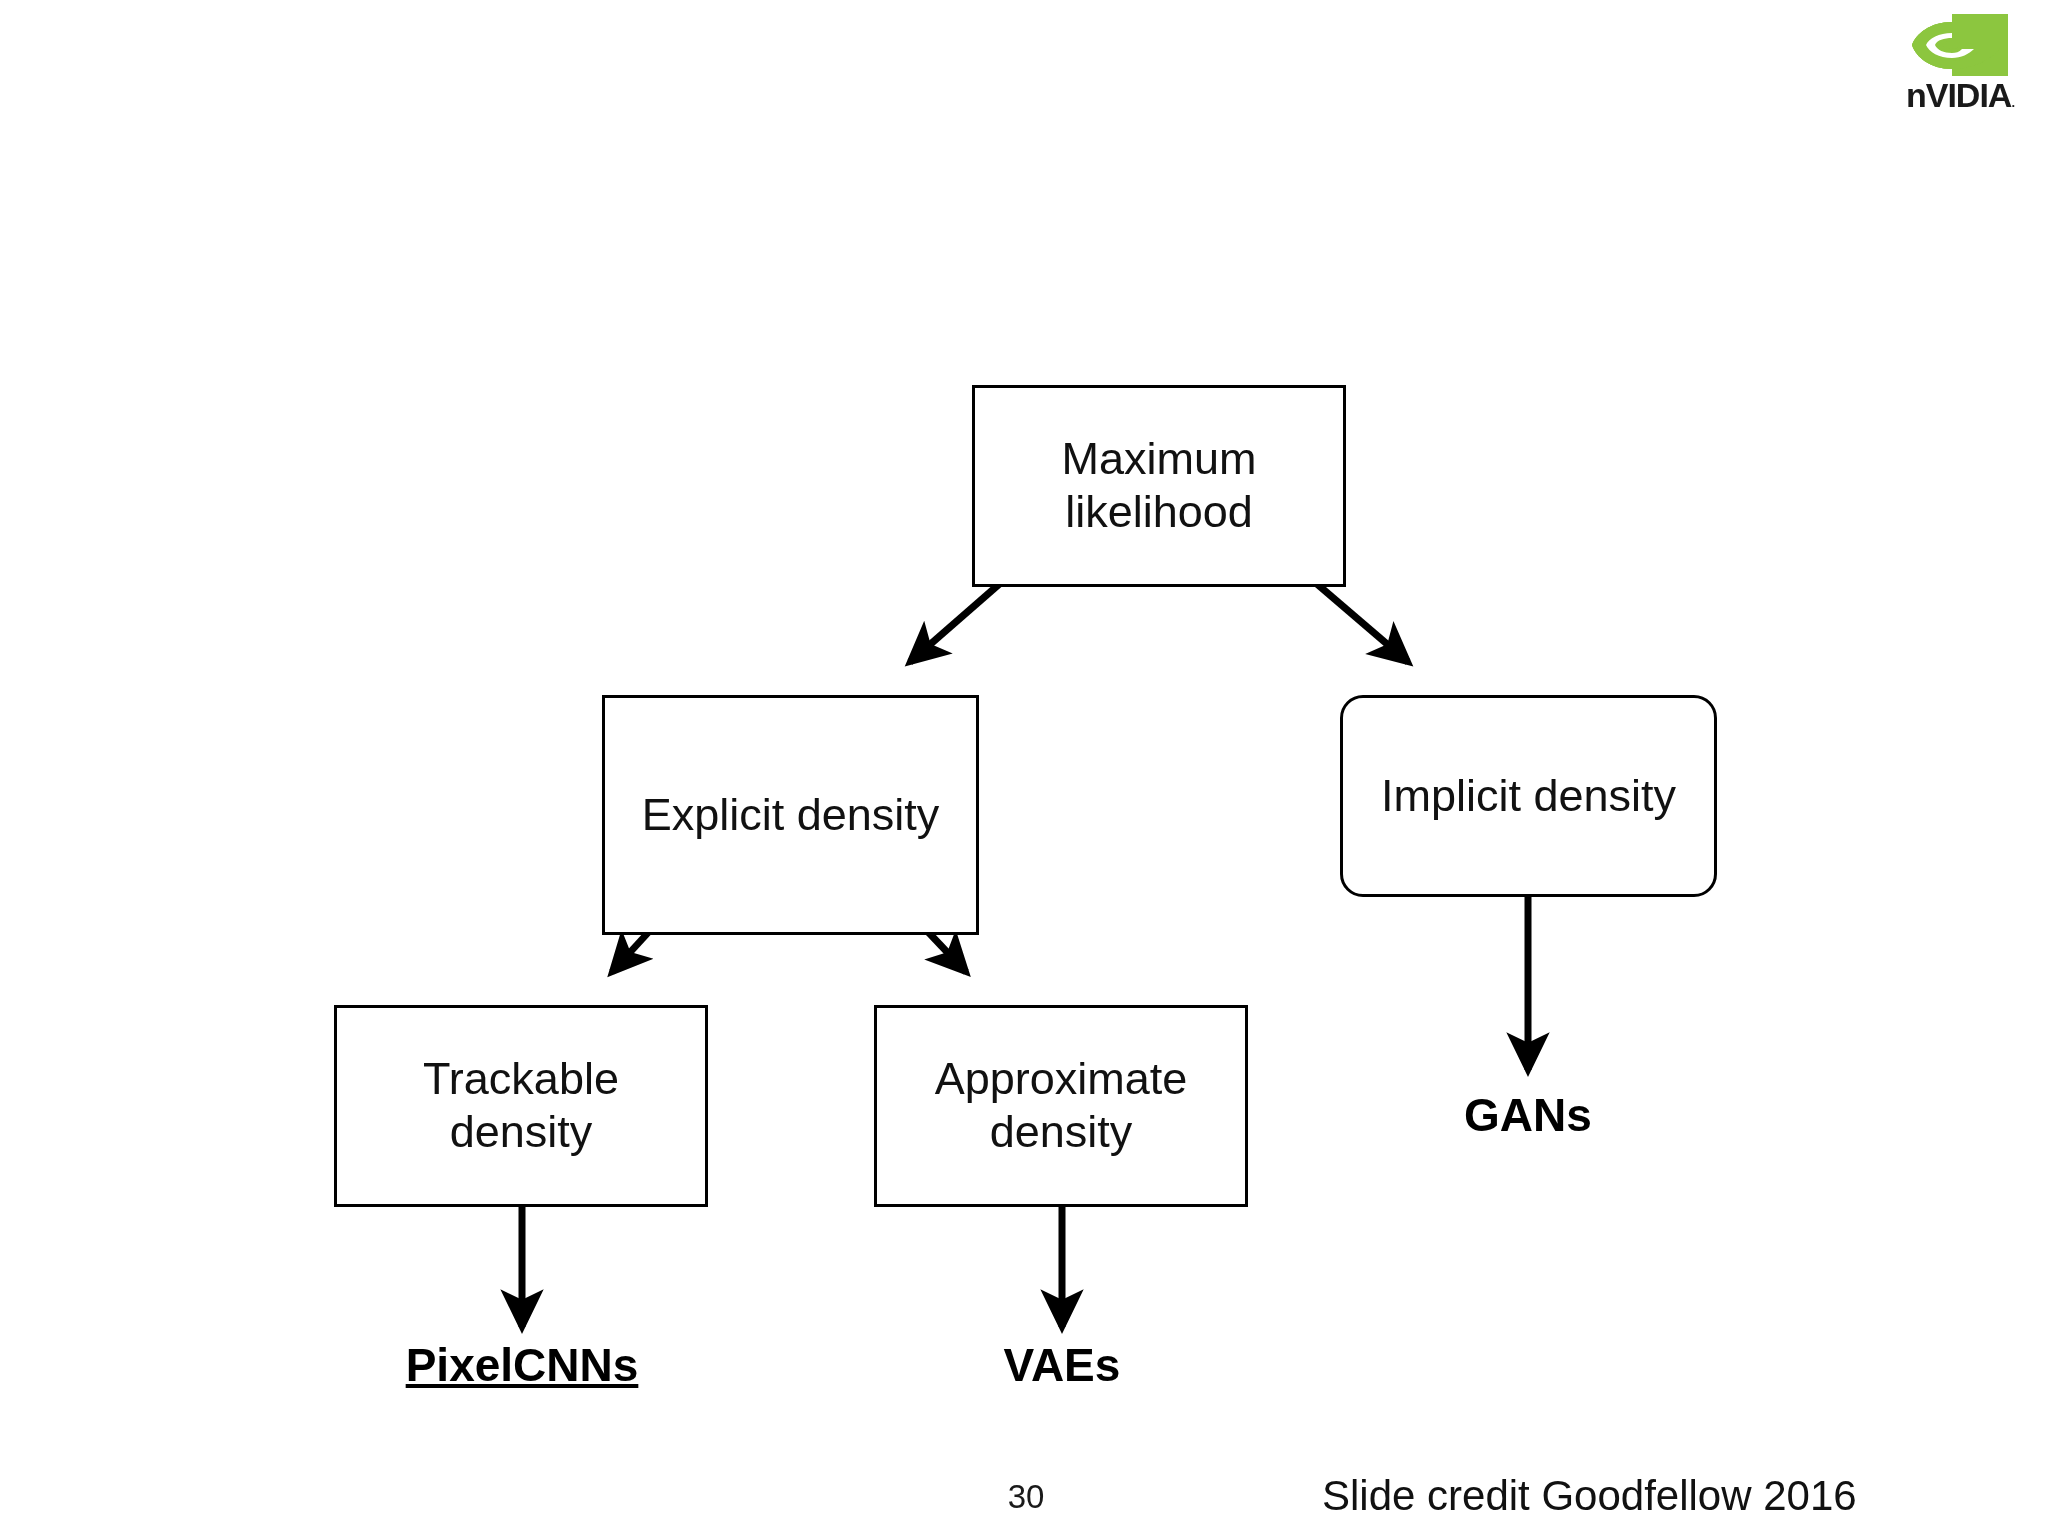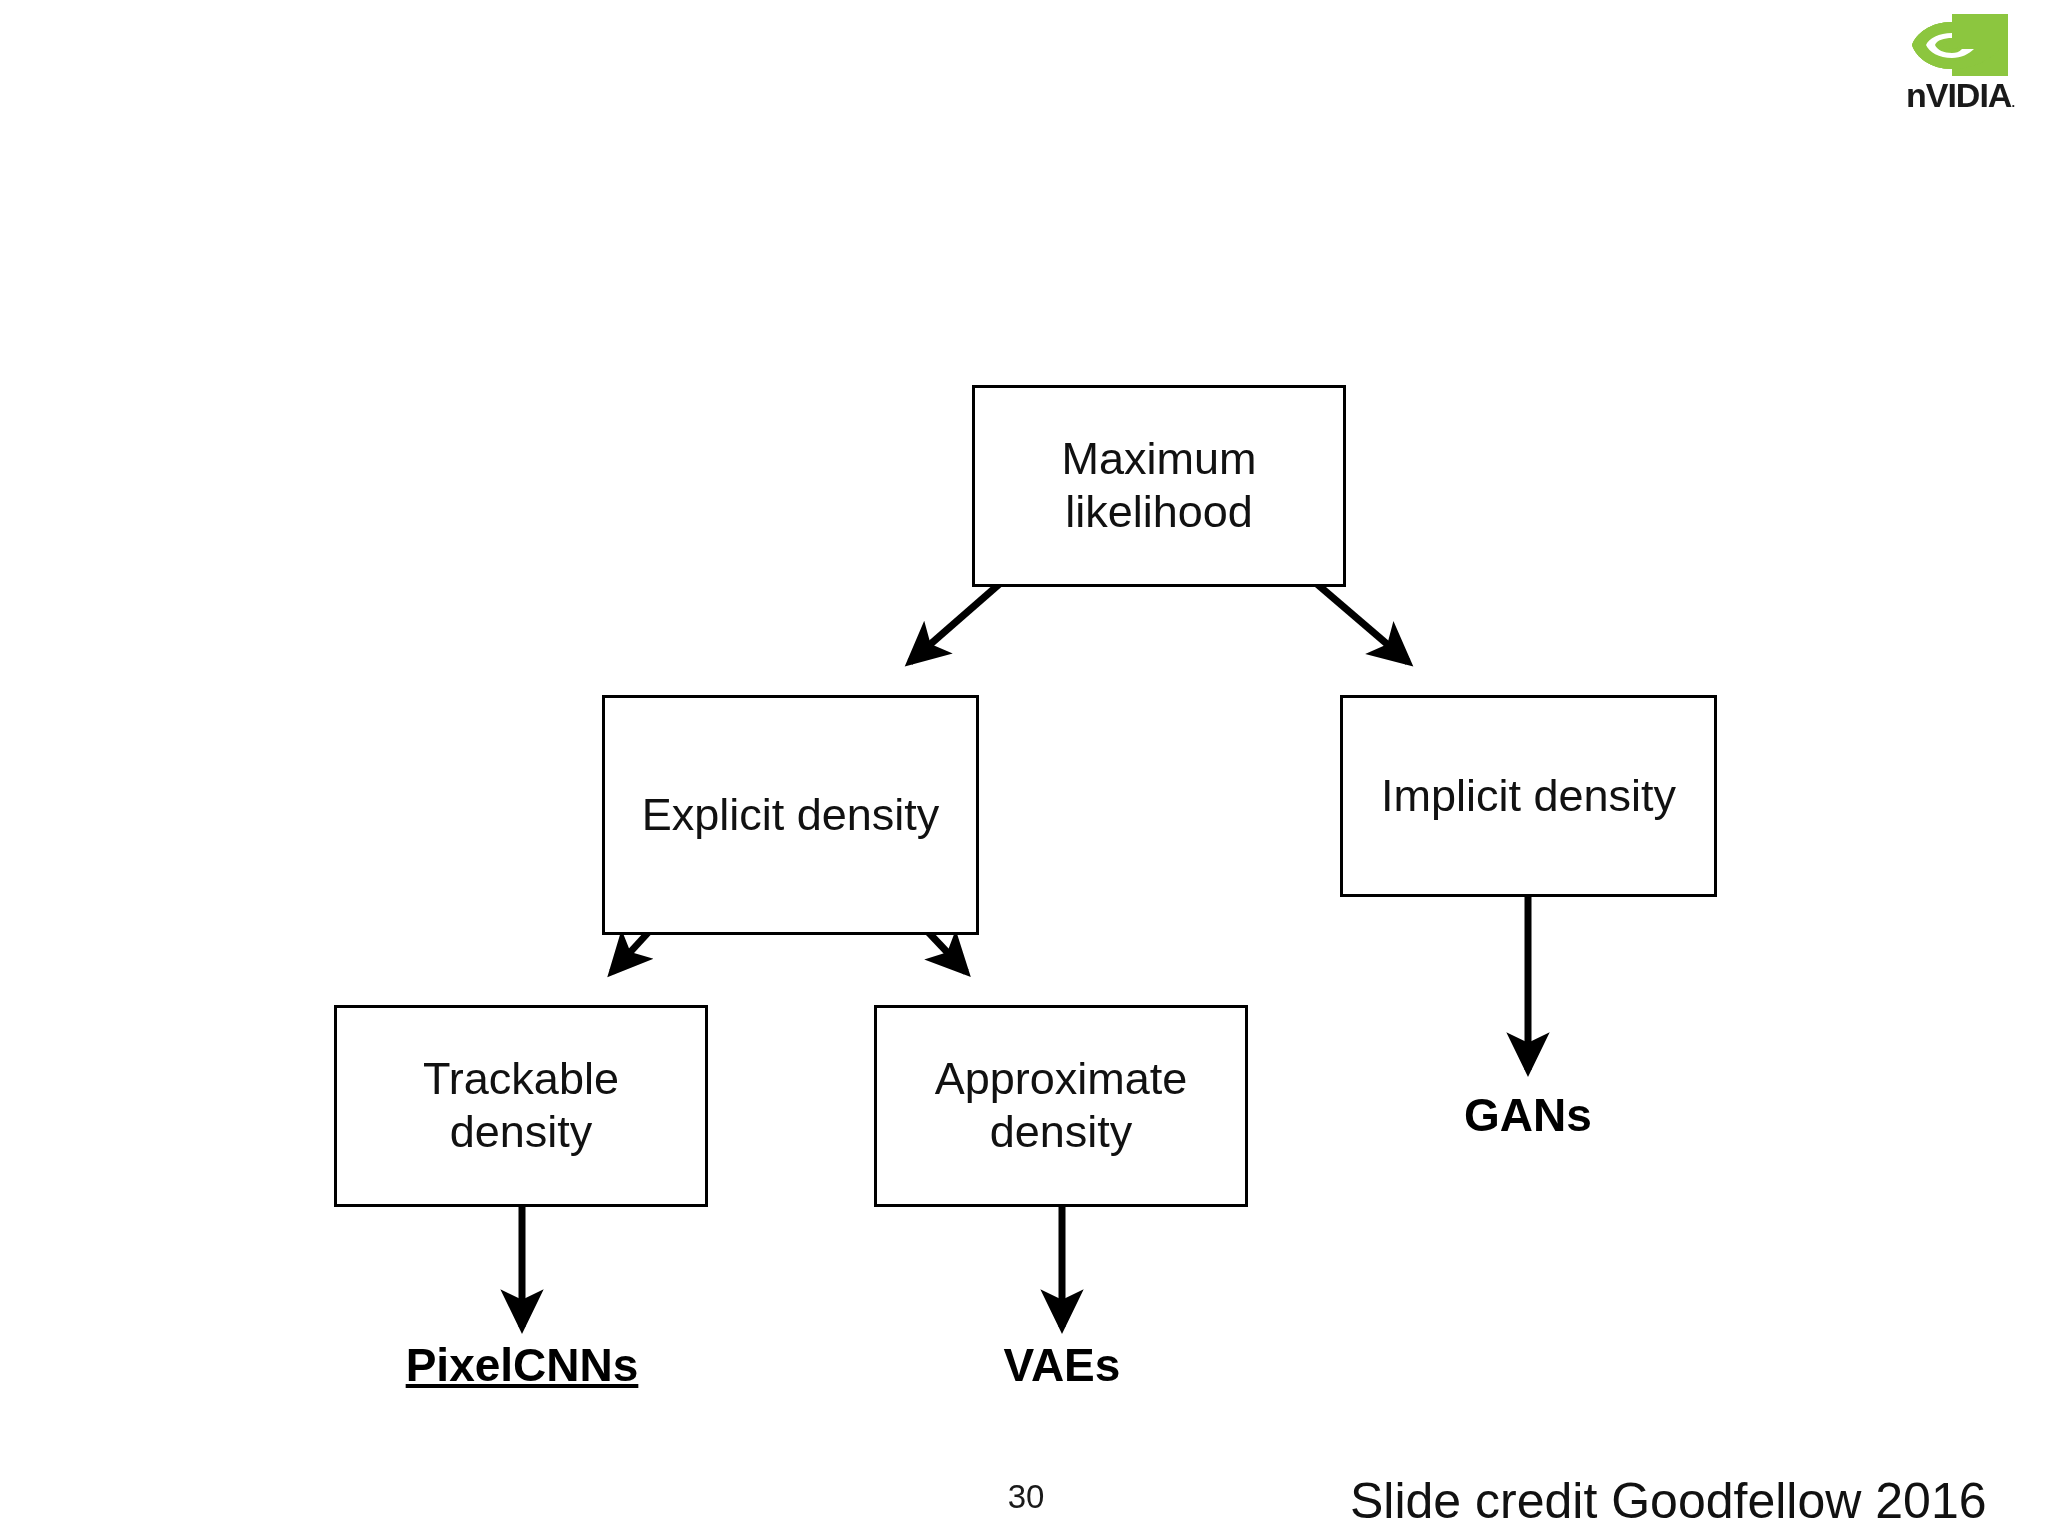--- a/index.html
+++ b/index.html
@@ -117,23 +117,23 @@
     position: absolute;
     left: 986px;
     top: 1478px;
     width: 80px;
     text-align: center;
     font-size: 33px;
     color: #1a1a1a;
   }
   #slide-credit {
     position: absolute;
-    left: 1350px;
+    left: 1322px;
     top: 1472px;
-    font-size: 50px;
+    font-size: 42px;
     color: #111111;
     white-space: nowrap;
   }
 </style>
 </head>
 <body>
 
 <div id="slide">
 
   <div id="nvidia-logo">
@@ -178,21 +178,21 @@
 
     <div class="node-box" style="left:972px; top:362px; width:374px; height:202px;">
       <span class="node-label">Maximum
 likelihood</span>
     </div>
 
     <div class="node-box" style="left:602px; top:672px; width:377px; height:240px;">
       <span class="node-label">Explicit density</span>
     </div>
 
-    <div class="node-box" style="left:1340px; top:672px; width:377px; height:202px;">
+    <div class="node-box" style="left:1340px; top:672px; width:377px; height:202px;border-radius:23px;">
       <span class="node-label">Implicit density</span>
     </div>
 
     <div class="node-box" style="left:334px; top:982px; width:374px; height:202px;">
       <span class="node-label">Trackable
 density</span>
     </div>
 
     <div class="node-box" style="left:874px; top:982px; width:374px; height:202px;">
       <span class="node-label">Approximate

